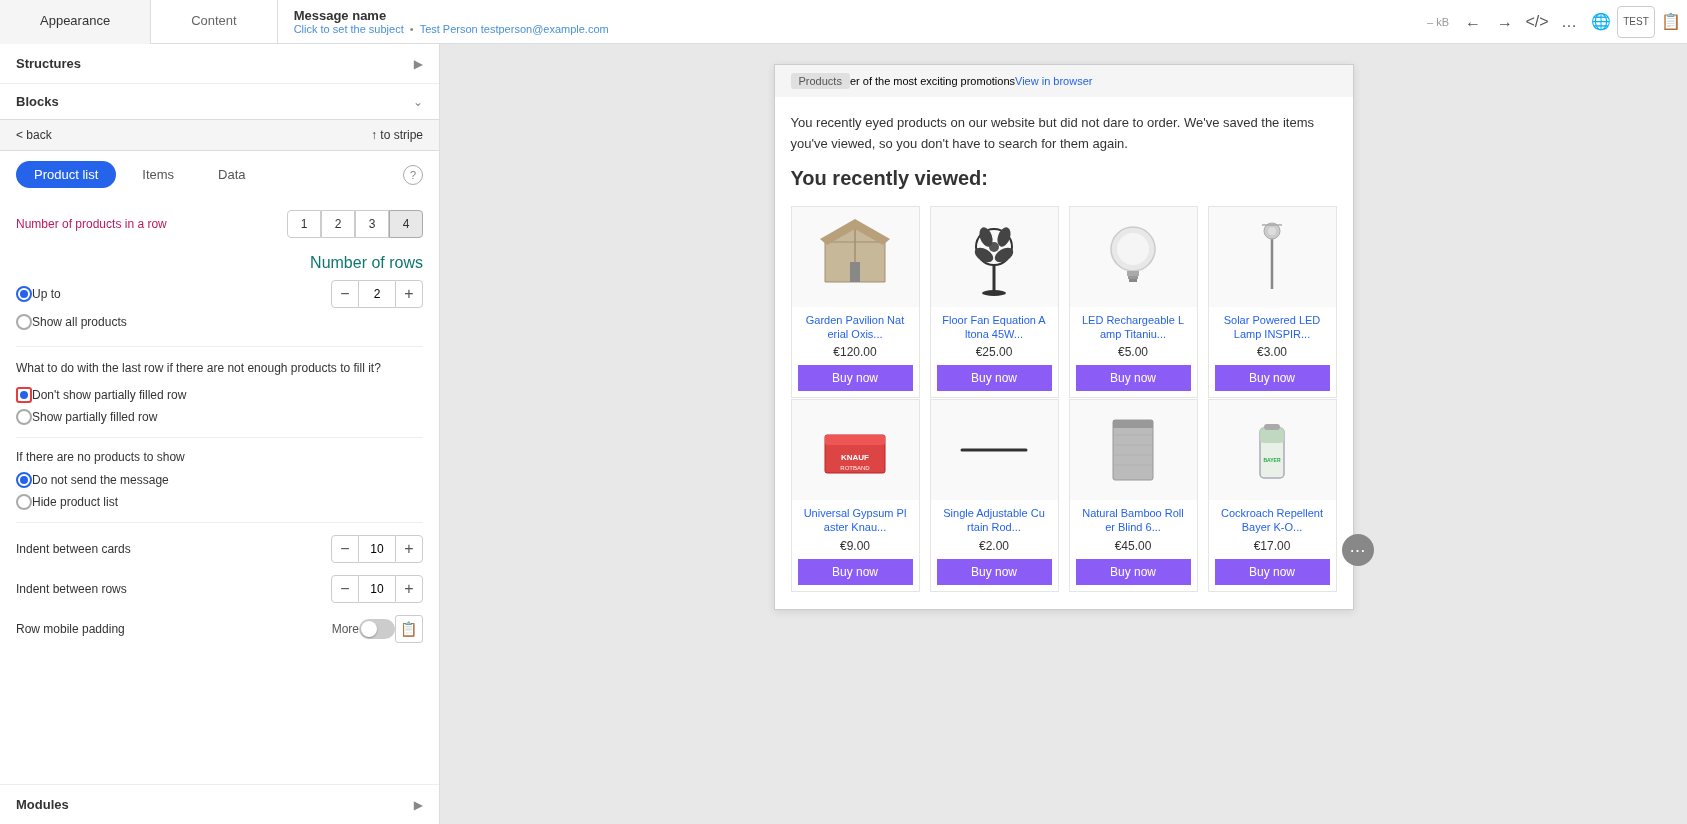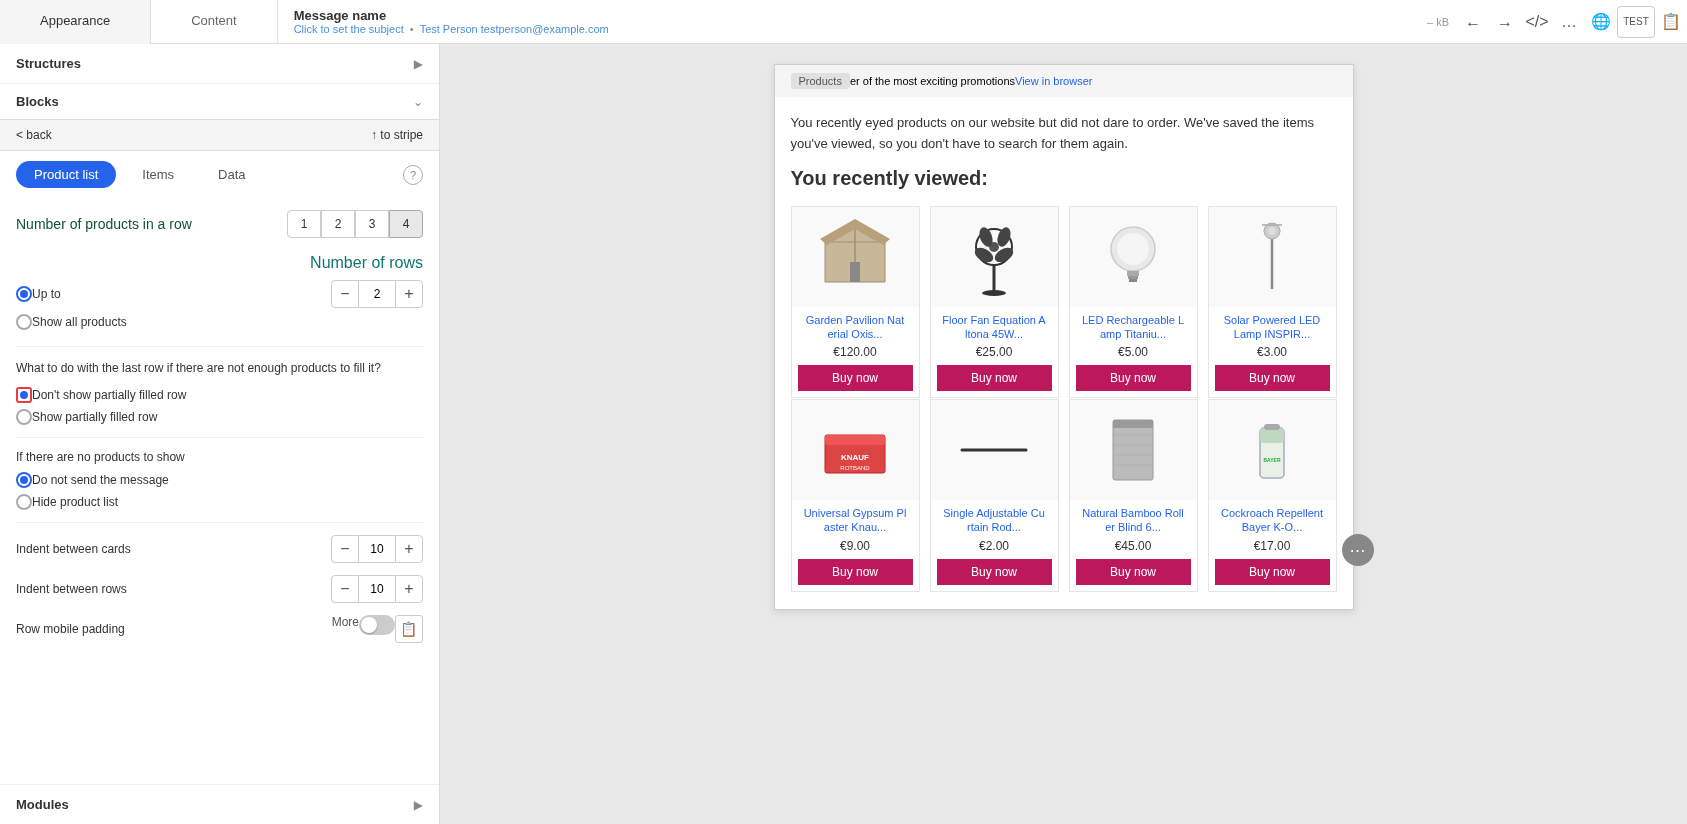--- a/index.html
+++ b/index.html
@@ -40,21 +40,21 @@
     .tab-row { display: flex; align-items: center; padding: 10px 16px; gap: 8px; }
     .pill-btn { padding: 6px 18px; border-radius: 20px; font-size: 13px; cursor: pointer; border: none; }
     .pill-btn.active { background: #2563eb; color: #fff; }
     .pill-btn.inactive { background: none; color: #555; border: none; }
     .help-icon { width: 20px; height: 20px; border-radius: 50%; border: 1px solid #aaa; display: flex; align-items: center; justify-content: center; font-size: 11px; color: #888; cursor: pointer; margin-left: auto; }
 
     .panel-content { padding: 12px 16px; flex: 1; }
 
     
     .field-row { display: flex; align-items: center; justify-content: space-between; margin-bottom: 16px; }
-    .field-label { font-size: 14px; color: #14532d; flex: 1; }
+    .field-label { font-size: 12px; color: #be185d; flex: 1; }
     .number-btns { display: flex; gap: 0; }
     .num-btn { width: 34px; height: 28px; border: 1px solid #ccc; background: #fff; font-size: 12px; cursor: pointer; display: flex; align-items: center; justify-content: center; color: #333; }
     .num-btn:first-child { border-radius: 4px 0 0 4px; }
     .num-btn:last-child { border-radius: 0 4px 4px 0; }
     .num-btn.active { background: #e8e8e8; border-color: #aaa; }
 
     
     .rows-section { margin-bottom: 16px; }
     .rows-title { font-size: 16px; color: #0f766e; margin-bottom: 8px; text-align: right; }
     .radio-row { display: flex; align-items: center; margin-bottom: 6px; }
@@ -98,21 +98,21 @@
     .email-heading { font-size: 20px; font-weight: 700; color: #333; margin-bottom: 16px; }
 
     
     .product-grid { display: grid; grid-template-columns: repeat(4, 1fr); gap: 10px; margin-bottom: 1px; }
     .product-card { border: 1px solid #e5e5e5; display: flex; flex-direction: column; }
     .product-img { height: 100px; display: flex; align-items: center; justify-content: center; background: #f9f9f9; overflow: hidden; }
     .product-img svg { width: 80px; height: 80px; }
     .product-info { padding: 6px; text-align: center; }
     .product-name { font-size: 11px; color: #2563eb; cursor: pointer; margin-bottom: 4px; line-height: 1.3; }
     .product-price { font-size: 12px; color: #333; margin-bottom: 6px; }
-    .buy-btn { background: #be185d; color: #fff; border: none; width: 100%; padding: 6px 1px; font-size: 12px; cursor: pointer; font-weight: 500; }
+    .buy-btn { background: #8b5cf6; color: #fff; border: none; width: 100%; padding: 6px 1px; font-size: 12px; cursor: pointer; font-weight: 500; }
 
     
     .floating-dots { position: absolute; right: calc(50% - 290px - 20px); top: 50%; transform: translateY(100px); width: 32px; height: 32px; background: #888; border-radius: 50%; display: flex; align-items: center; justify-content: center; color: #fff; font-size: 16px; cursor: pointer; }
   </style>
 </head>
 <body>
 
 <div class="top-bar">
   <div class="tab active">
     <span>Appearance</span>
@@ -237,21 +237,21 @@
         <span class="indent-label">Indent between rows</span>
         <div class="stepper">
           <button class="stepper-btn">−</button>
           <div class="stepper-val">10</div>
           <button class="stepper-btn">+</button>
         </div>
       </div>
 
       <div class="indent-row">
         <span class="indent-label">Row mobile padding</span>
-        <div style="display:flex;gap:0;">
+        <div style="display:flex;align-items:center;gap:0;">
           <span style="font-size:12px;color:#555;cursor:pointer;">More</span>
           <div style="width:36px;height:20px;background:#ccc;border-radius:10px;position:relative;cursor:pointer;">
             <div style="width:16px;height:16px;background:#fff;border-radius:50%;position:absolute;top:2px;left:2px;box-shadow:0 1px 2px rgba(0,0,0,0.3);"></div>
           </div>
           <button style="width:28px;height:28px;border:1px solid #ccc;background:#fff;cursor:pointer;border-radius:3px;font-size:14px;">📋</button>
         </div>
       </div>
 
     </div>
 

